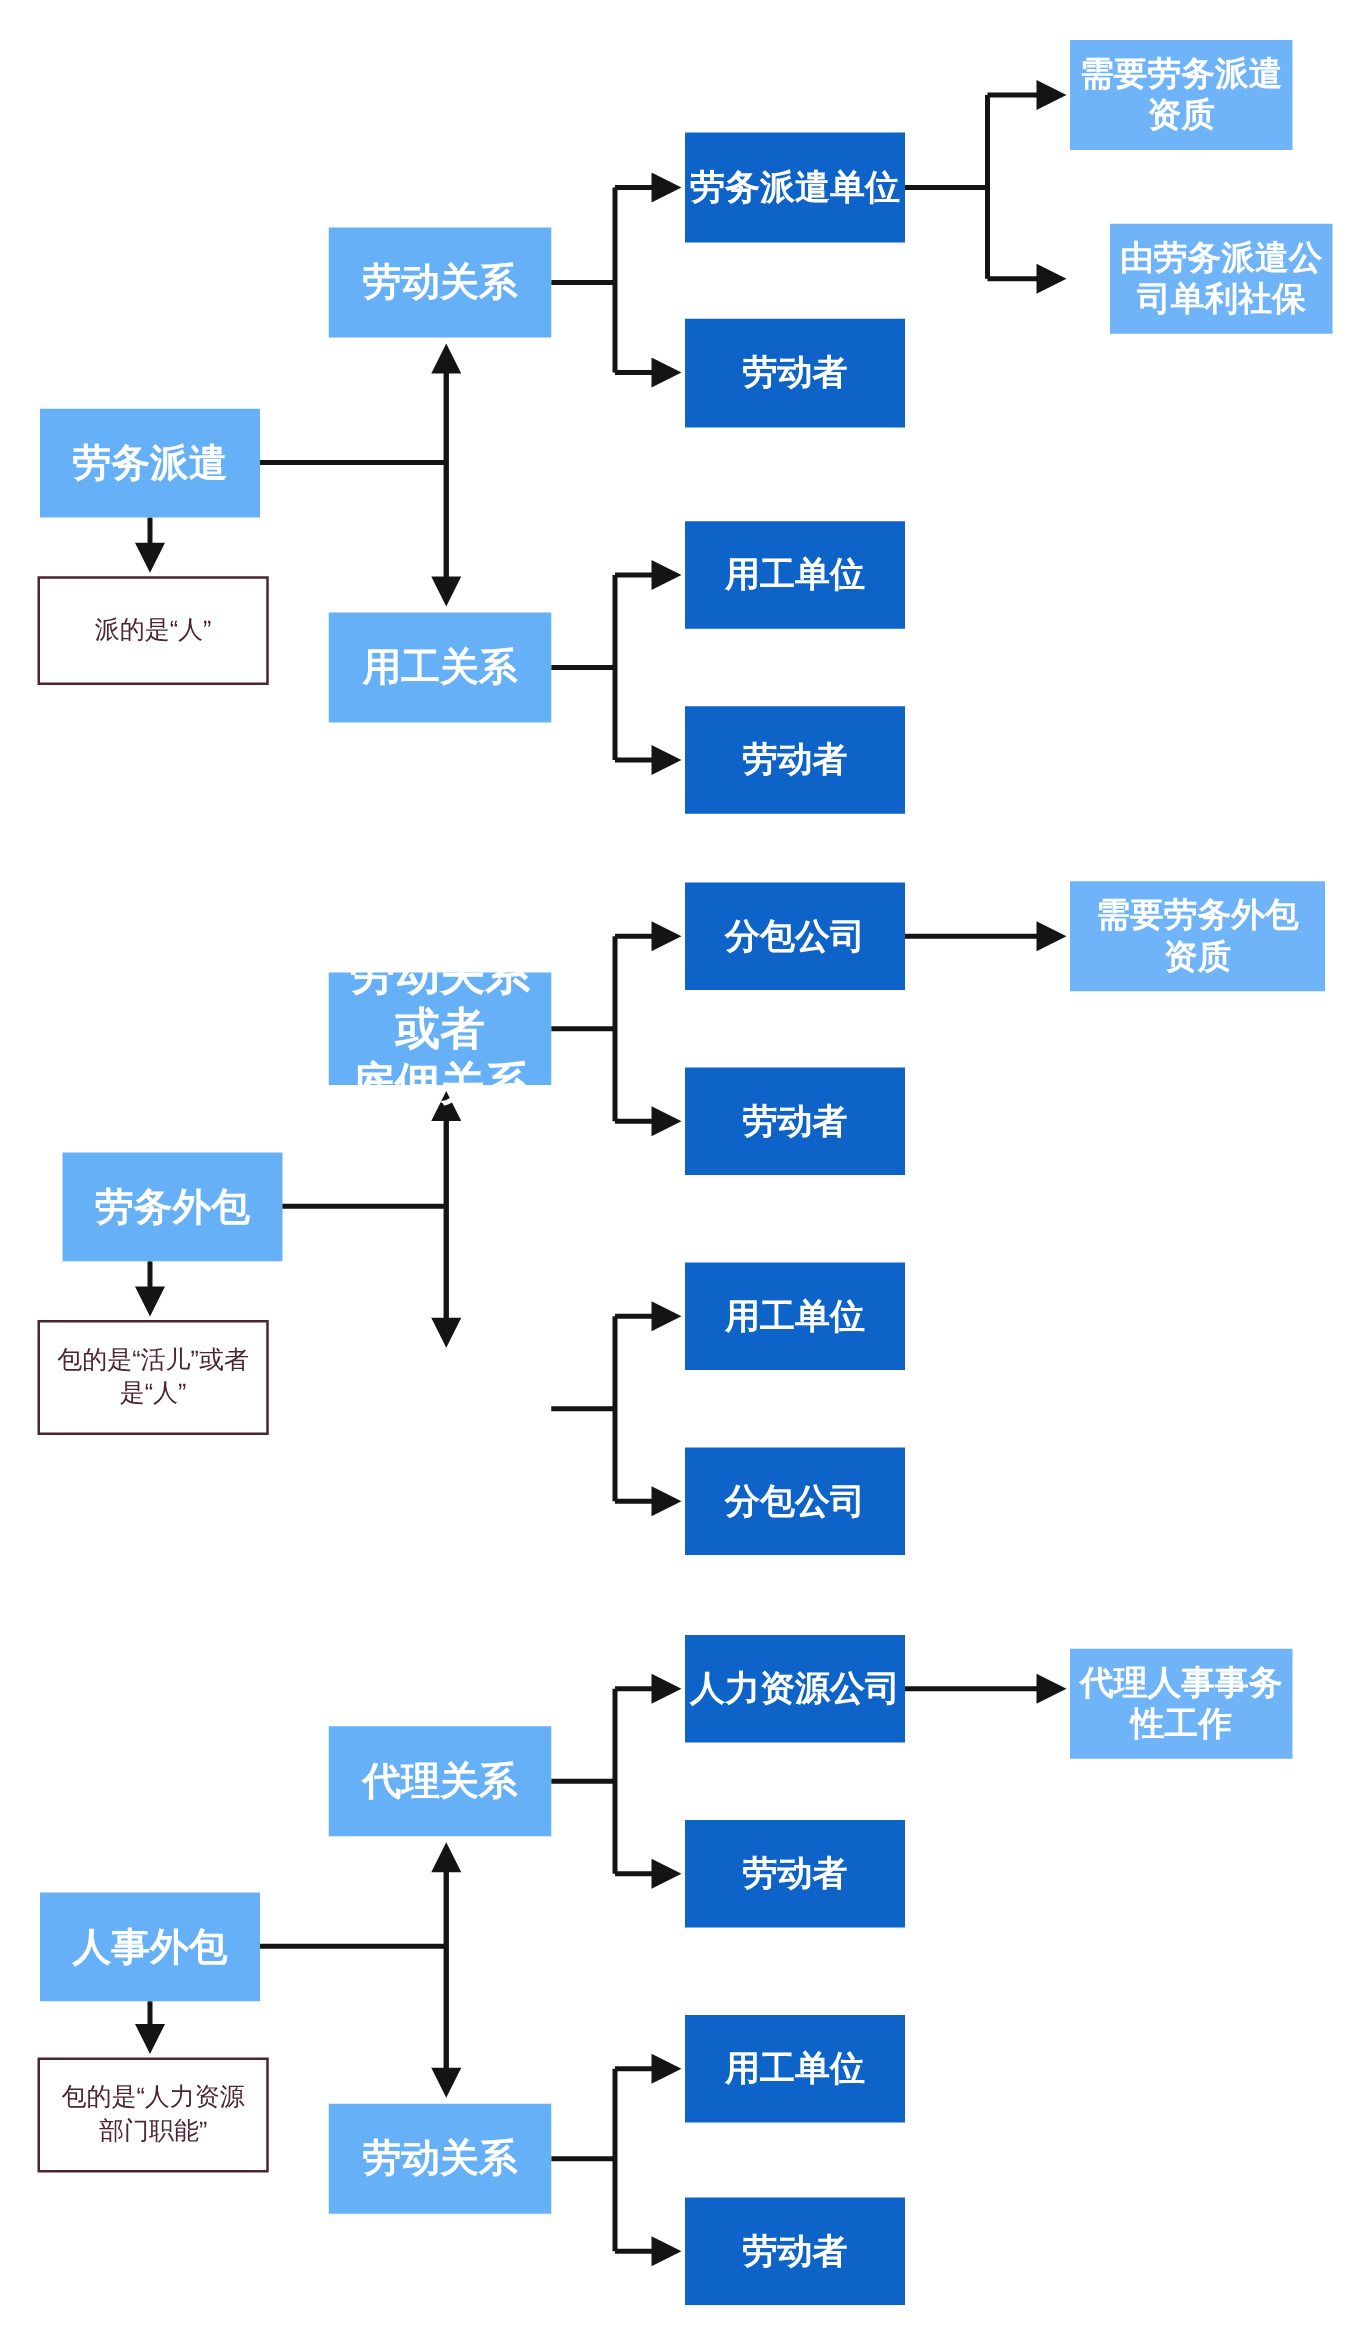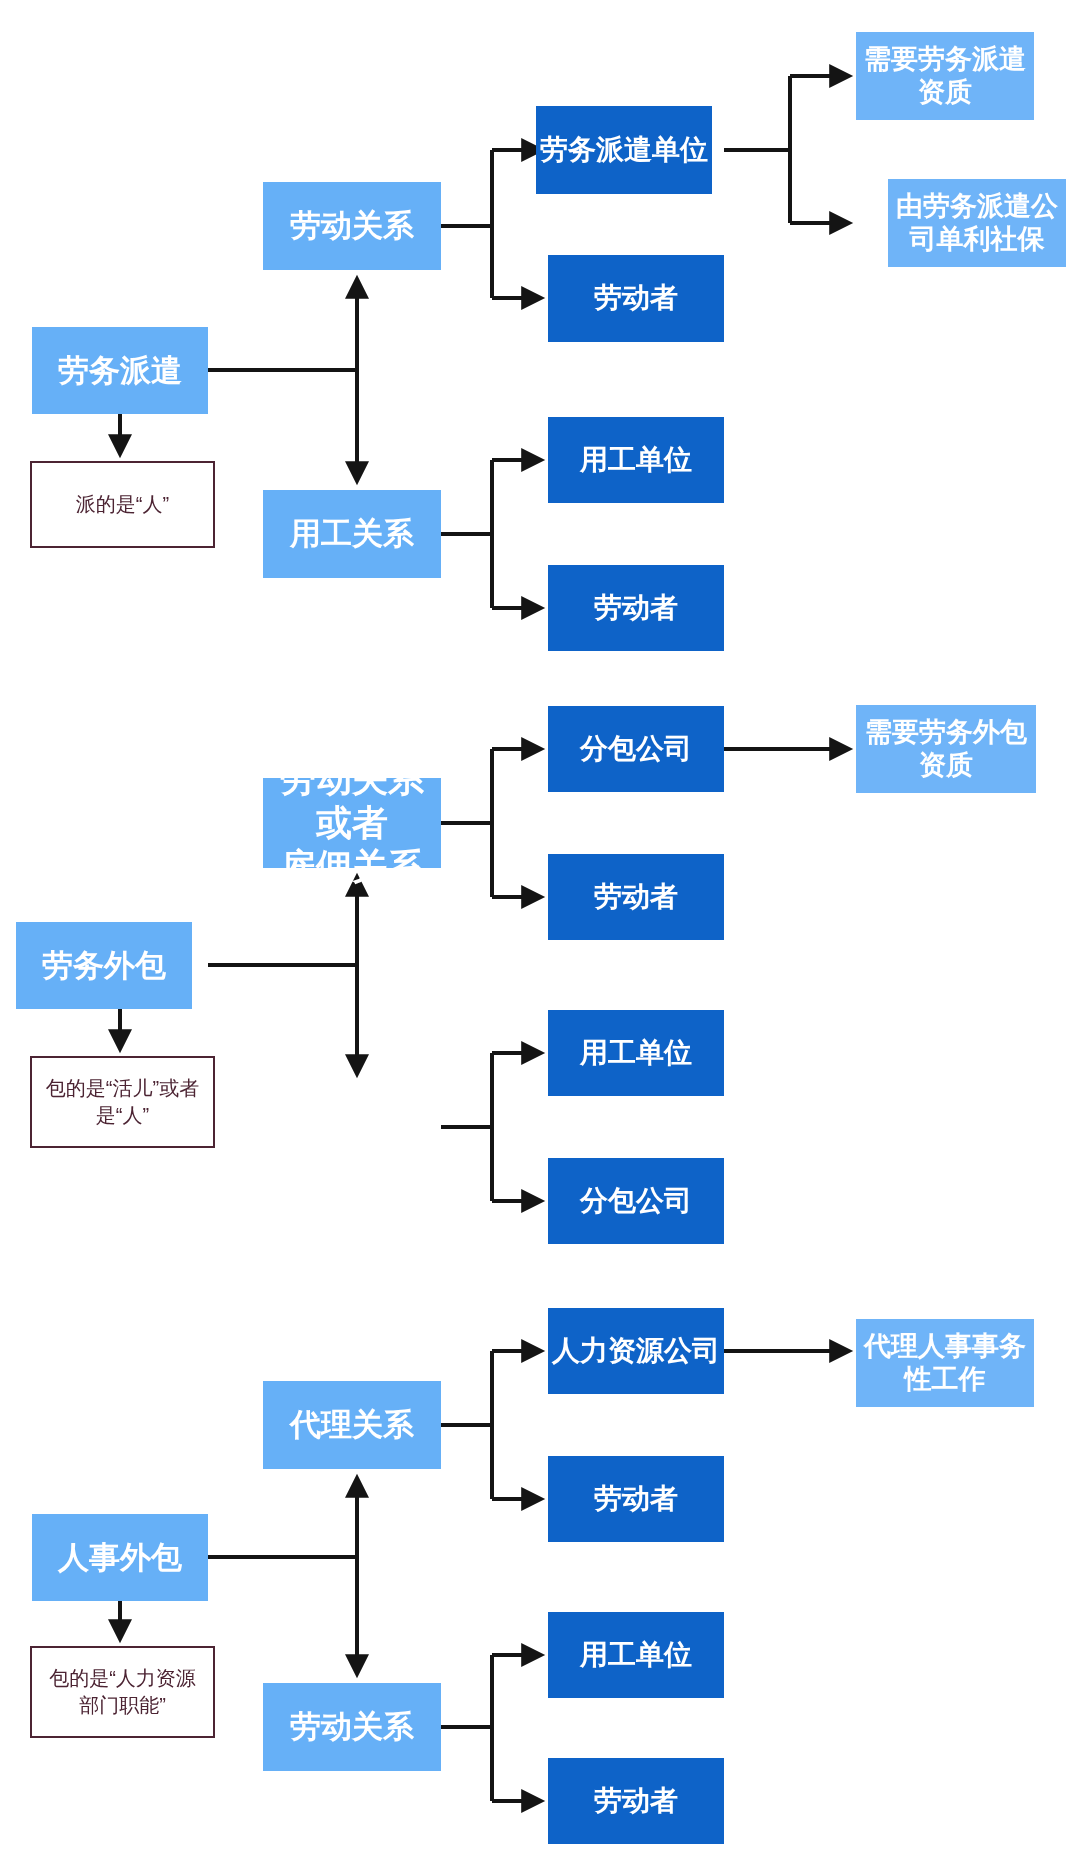--- a/index.html
+++ b/index.html
@@ -79,38 +79,38 @@
       <path d="M492 1801 L538 1801" marker-end="url(#arr)"></path>
       <path d="M357 1671 L357 1481" marker-end="url(#arr)"></path>
       <path d="M357 1481 L357 1671" marker-end="url(#arr)"></path>
       <path d="M208 1557 L357 1557"></path>
       <path d="M120 1601 L120 1636" marker-end="url(#arr)"></path>
     </g>
   </svg>
 
   <div class="box note" style="left:856px;top:32px;width:178px;height:88px;">需要劳务派遣
 资质</div>
-  <div class="box leaf" style="left:536px;top:106px;width:176px;height:88px;">劳务派遣单位</div>
+  <div class="box leaf" style="left:548px;top:106px;width:176px;height:88px;">劳务派遣单位</div>
   <div class="box note" style="left:856px;top:179px;width:178px;height:88px;margin-left:32px;">由劳务派遣公
 司单利社保</div>
   <div class="box rel" style="left:263px;top:182px;width:178px;height:88px;">劳动关系</div>
   <div class="box leaf" style="left:548px;top:255px;width:176px;height:87px;">劳动者</div>
   <div class="box rel" style="left:32px;top:327px;width:176px;height:87px;">劳务派遣</div>
   <div class="box leaf" style="left:548px;top:417px;width:176px;height:86px;">用工单位</div>
   <div class="box ann" style="left:30px;top:461px;width:185px;height:87px;">派的是“人”</div>
   <div class="box rel" style="left:263px;top:490px;width:178px;height:88px;">用工关系</div>
   <div class="box leaf" style="left:548px;top:565px;width:176px;height:86px;">劳动者</div>
 
   <div class="box leaf" style="left:548px;top:706px;width:176px;height:86px;">分包公司</div>
-  <div class="box note" style="left:856px;top:705px;width:180px;height:88px;">需要劳务外包
+  <div class="box note" style="left:856px;top:705px;width:204px;height:88px;">需要劳务外包
 资质</div>
   <div class="box rel2" style="left:263px;top:778px;width:178px;height:90px;">劳动关系或者
 雇佣关系</div>
   <div class="box leaf" style="left:548px;top:854px;width:176px;height:86px;">劳动者</div>
-  <div class="box rel" style="left:16px;top:922px;width:176px;height:87px;">劳务外包</div>
+  <div class="box rel" style="left:50px;top:922px;width:176px;height:87px;">劳务外包</div>
   <div class="box leaf" style="left:548px;top:1010px;width:176px;height:86px;">用工单位</div>
   <div class="box ann" style="left:30px;top:1056px;width:185px;height:92px;">包的是“活儿”或者
 是“人”</div>
   <div class="box leaf" style="left:548px;top:1158px;width:176px;height:86px;">分包公司</div>
 
   <div class="box leaf" style="left:548px;top:1308px;width:176px;height:86px;">人力资源公司</div>
   <div class="box note" style="left:856px;top:1307px;width:178px;height:88px;margin-top:12px;">代理人事事务
 性工作</div>
   <div class="box rel" style="left:263px;top:1381px;width:178px;height:88px;">代理关系</div>
   <div class="box leaf" style="left:548px;top:1456px;width:176px;height:86px;">劳动者</div>

